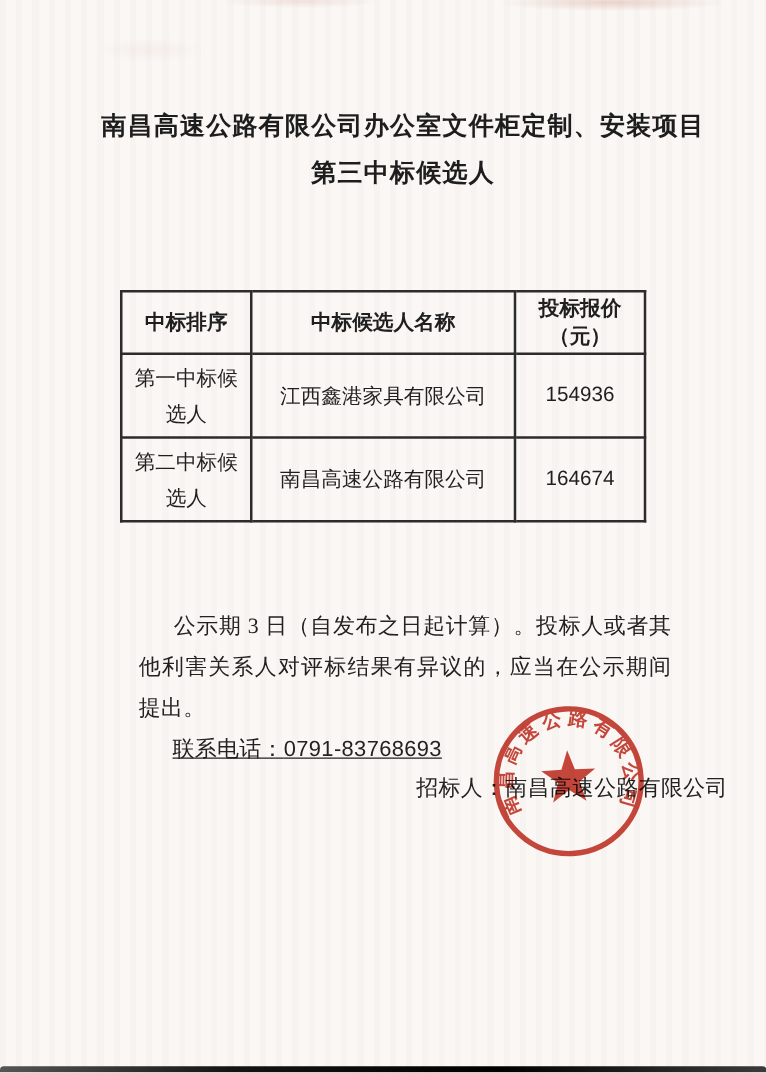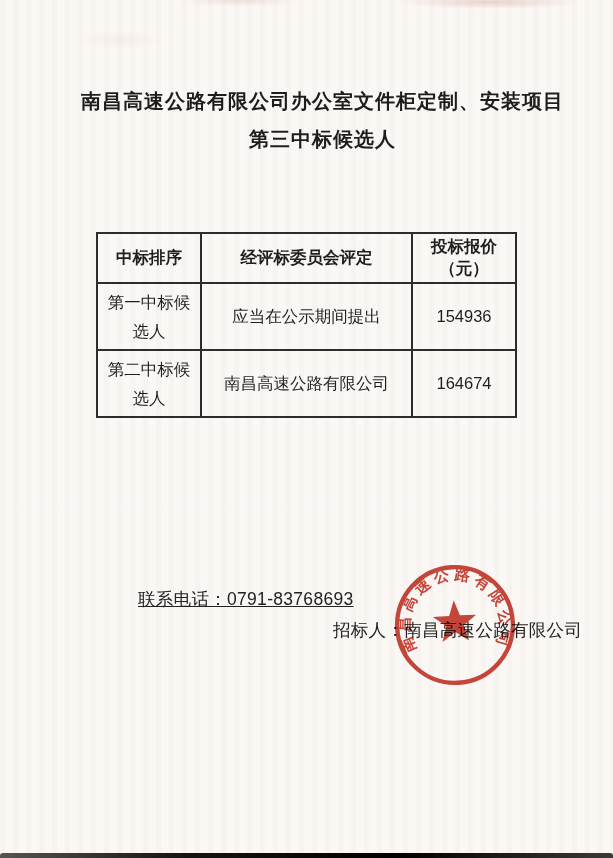--- a/index.html
+++ b/index.html
@@ -87,38 +87,39 @@
 
   <table class="bids">
     <colgroup>
         <col class="c1">
         <col class="c2">
         <col class="c3">
       </colgroup>
     <thead>
       <tr>
         <th>中标排序</th>
-        <th>经评标委员会评定</th>
+        <th>中标候选人名称</th>
         <th>投标报价（元）</th>
       </tr>
     </thead>
     <tbody>
       <tr>
         <td class="rank">第一中标候选人</td>
-        <td>应当在公示期间提出</td>
+        <td>江西鑫港家具有限公司</td>
         <td class="price">154936</td>
       </tr>
       <tr>
         <td class="rank">第二中标候选人</td>
         <td>南昌高速公路有限公司</td>
         <td class="price">164674</td>
       </tr>
     </tbody>
   </table>
 
+  <p class="abs notice">公示期 3 日（自发布之日起计算）。投标人或者其他利害关系人对评标结果有异议的，应当在公示期间提出。</p>
 
 
   <p class="abs contact"><span>联系电话：</span><span class="num">0791-83768693</span></p>
 
   <p class="abs tenderer"><span>招标人：</span><span>南昌高速公路有限公司</span></p>
 
 
   <svg class="seal" viewBox="0 0 120 120" xmlns="http://www.w3.org/2000/svg">
     <circle cx="60" cy="60" r="56" fill="none" stroke="#c5382c" stroke-width="4.2"></circle>
     <polygon points="60,36 65.2,50.9 80.9,51.2 68.4,60.7 72.9,75.8 60,66.8 47.1,75.8 51.6,60.7 39.1,51.2 54.8,50.9" fill="#c5382c"></polygon>

